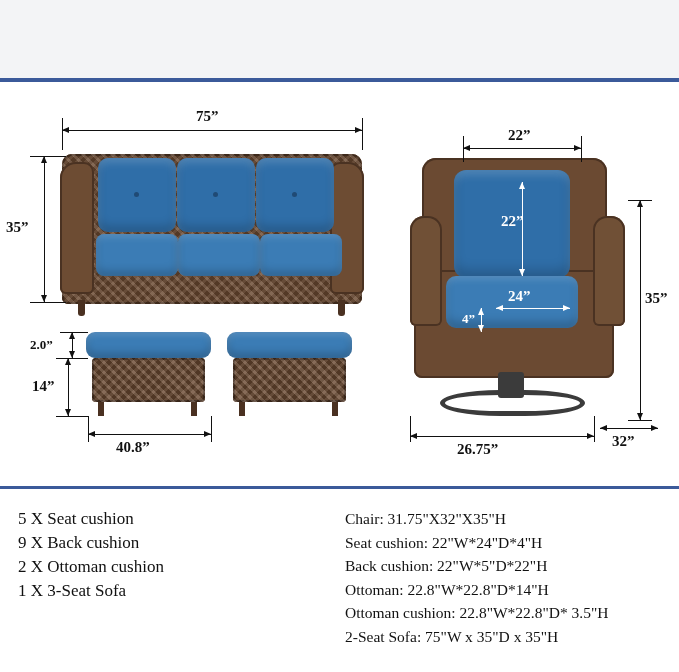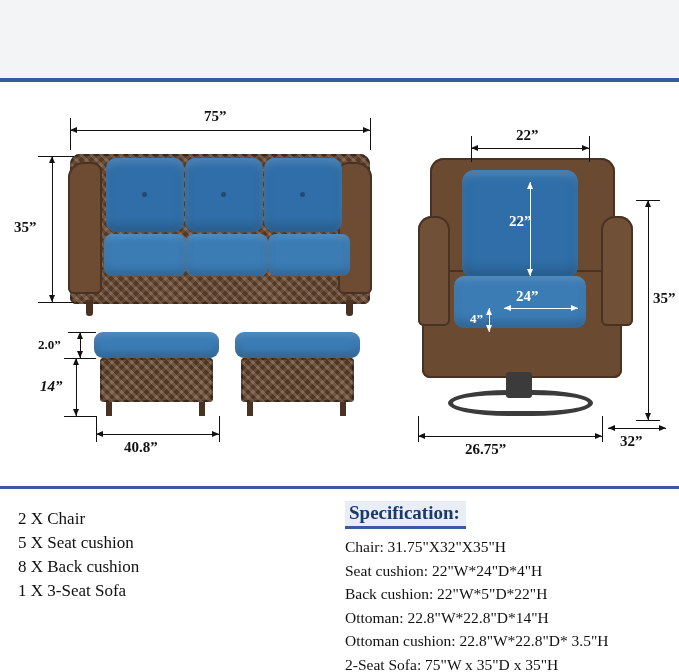--- a/index.html
+++ b/index.html
@@ -43,21 +43,21 @@
     text-align: center;
     font-family: "Liberation Serif", serif;
     font-weight: bold;
     font-size: 19px;
     color: #1b3a6b;
   }
 
   
   .canvas {
     position: absolute;
-    left: 8px; top: 86px;
+    left: 0; top: 86px;
     width: 556px;
     height: 400px;
   }
 
   
   .dim {
     position: absolute;
     font-family: "Liberation Serif", serif;
     font-weight: bold;
     font-size: 15px;
@@ -284,21 +284,21 @@
   <div class="vline" style="left:72px; top:246px; height:26px;"></div>
   <div class="arrow-u" style="left:68.5px; top:246px;"></div>
   <div class="arrow-d" style="left:68.5px; top:265px;"></div>
   <div class="dim small" style="left:30px; top:251px;">2.0”</div>
 
   <div class="hline" style="left:56px; top:272px; width:32px;"></div>
   <div class="hline" style="left:56px; top:330px; width:32px;"></div>
   <div class="vline" style="left:68px; top:272px; height:58px;"></div>
   <div class="arrow-u" style="left:64.5px; top:272px;"></div>
   <div class="arrow-d" style="left:64.5px; top:323px;"></div>
-  <div class="dim" style="left:32px; top:292px;font-style:italic;">14”</div>
+  <div class="dim" style="left:32px; top:292px;">14”</div>
 
   <div class="vline" style="left:88px; top:330px; height:26px;"></div>
   <div class="vline" style="left:211px; top:330px; height:26px;"></div>
   <div class="hline" style="left:88px; top:348px; width:123px;"></div>
   <div class="arrow-l" style="left:88px; top:344.5px;"></div>
   <div class="arrow-r" style="left:204px; top:344.5px;"></div>
   <div class="dim" style="left:116px; top:353px;">40.8”</div>
 
   <div class="piece chair">
     <div class="cbackframe">
@@ -357,29 +357,28 @@
   <div class="arrow-l" style="left:600px; top:338.5px;"></div>
   <div class="arrow-r" style="left:651px; top:338.5px;"></div>
   <div class="dim" style="left:612px; top:347px;">32”</div>
 
 </div>
 
 <div class="bottom">
 
   <div class="col-left">
     <ul class="list">
-      <li>2 X Chair</li>
       <li>5 X Seat cushion</li>
-      <li>8 X Back cushion</li>
+      <li>9 X Back cushion</li>
+      <li>2 X Ottoman cushion</li>
       <li>1 X 3-Seat Sofa</li>
     </ul>
   </div>
 
   <div class="col-right">
-    <div class="panel-title">Specification:</div>
     <ul class="list spec-list">
       <li>Chair: 31.75"X32"X35"H</li>
       <li>Seat cushion: 22"W*24"D*4"H</li>
       <li>Back cushion: 22"W*5"D*22"H</li>
       <li>Ottoman: 22.8"W*22.8"D*14"H</li>
       <li>Ottoman cushion: 22.8"W*22.8"D* 3.5"H</li>
       <li>2-Seat Sofa: 75"W x 35"D x 35"H</li>
     </ul>
   </div>
 

